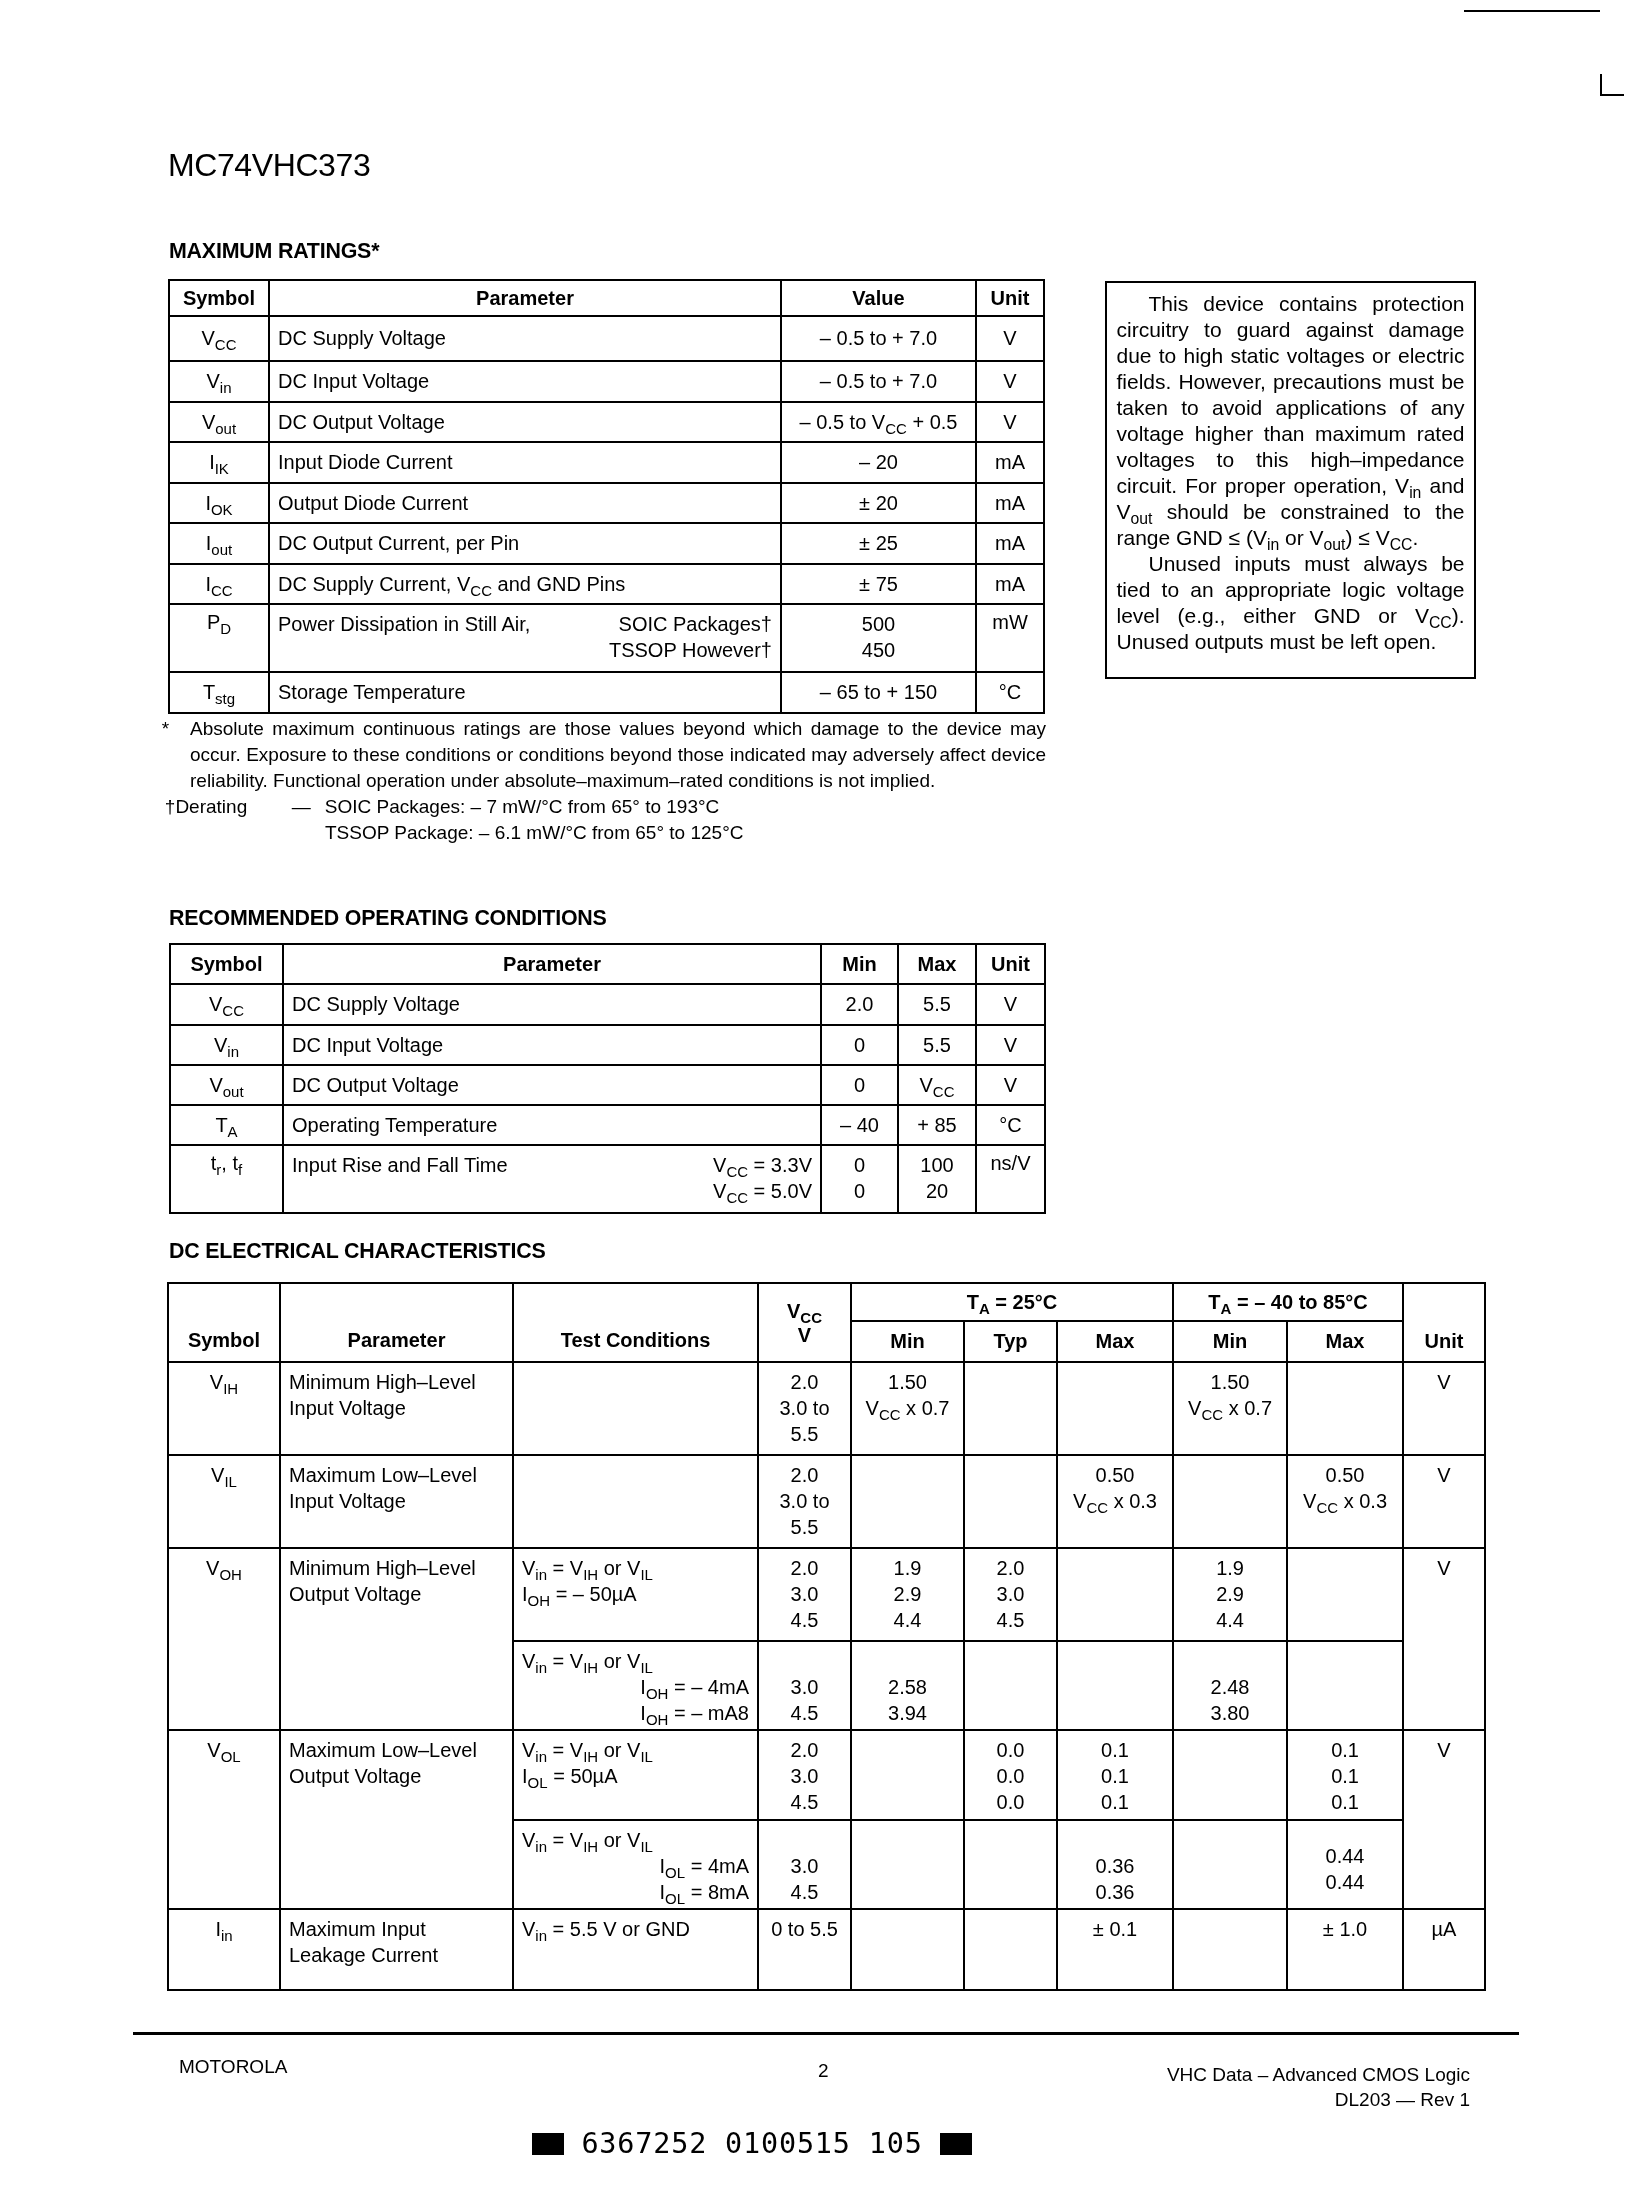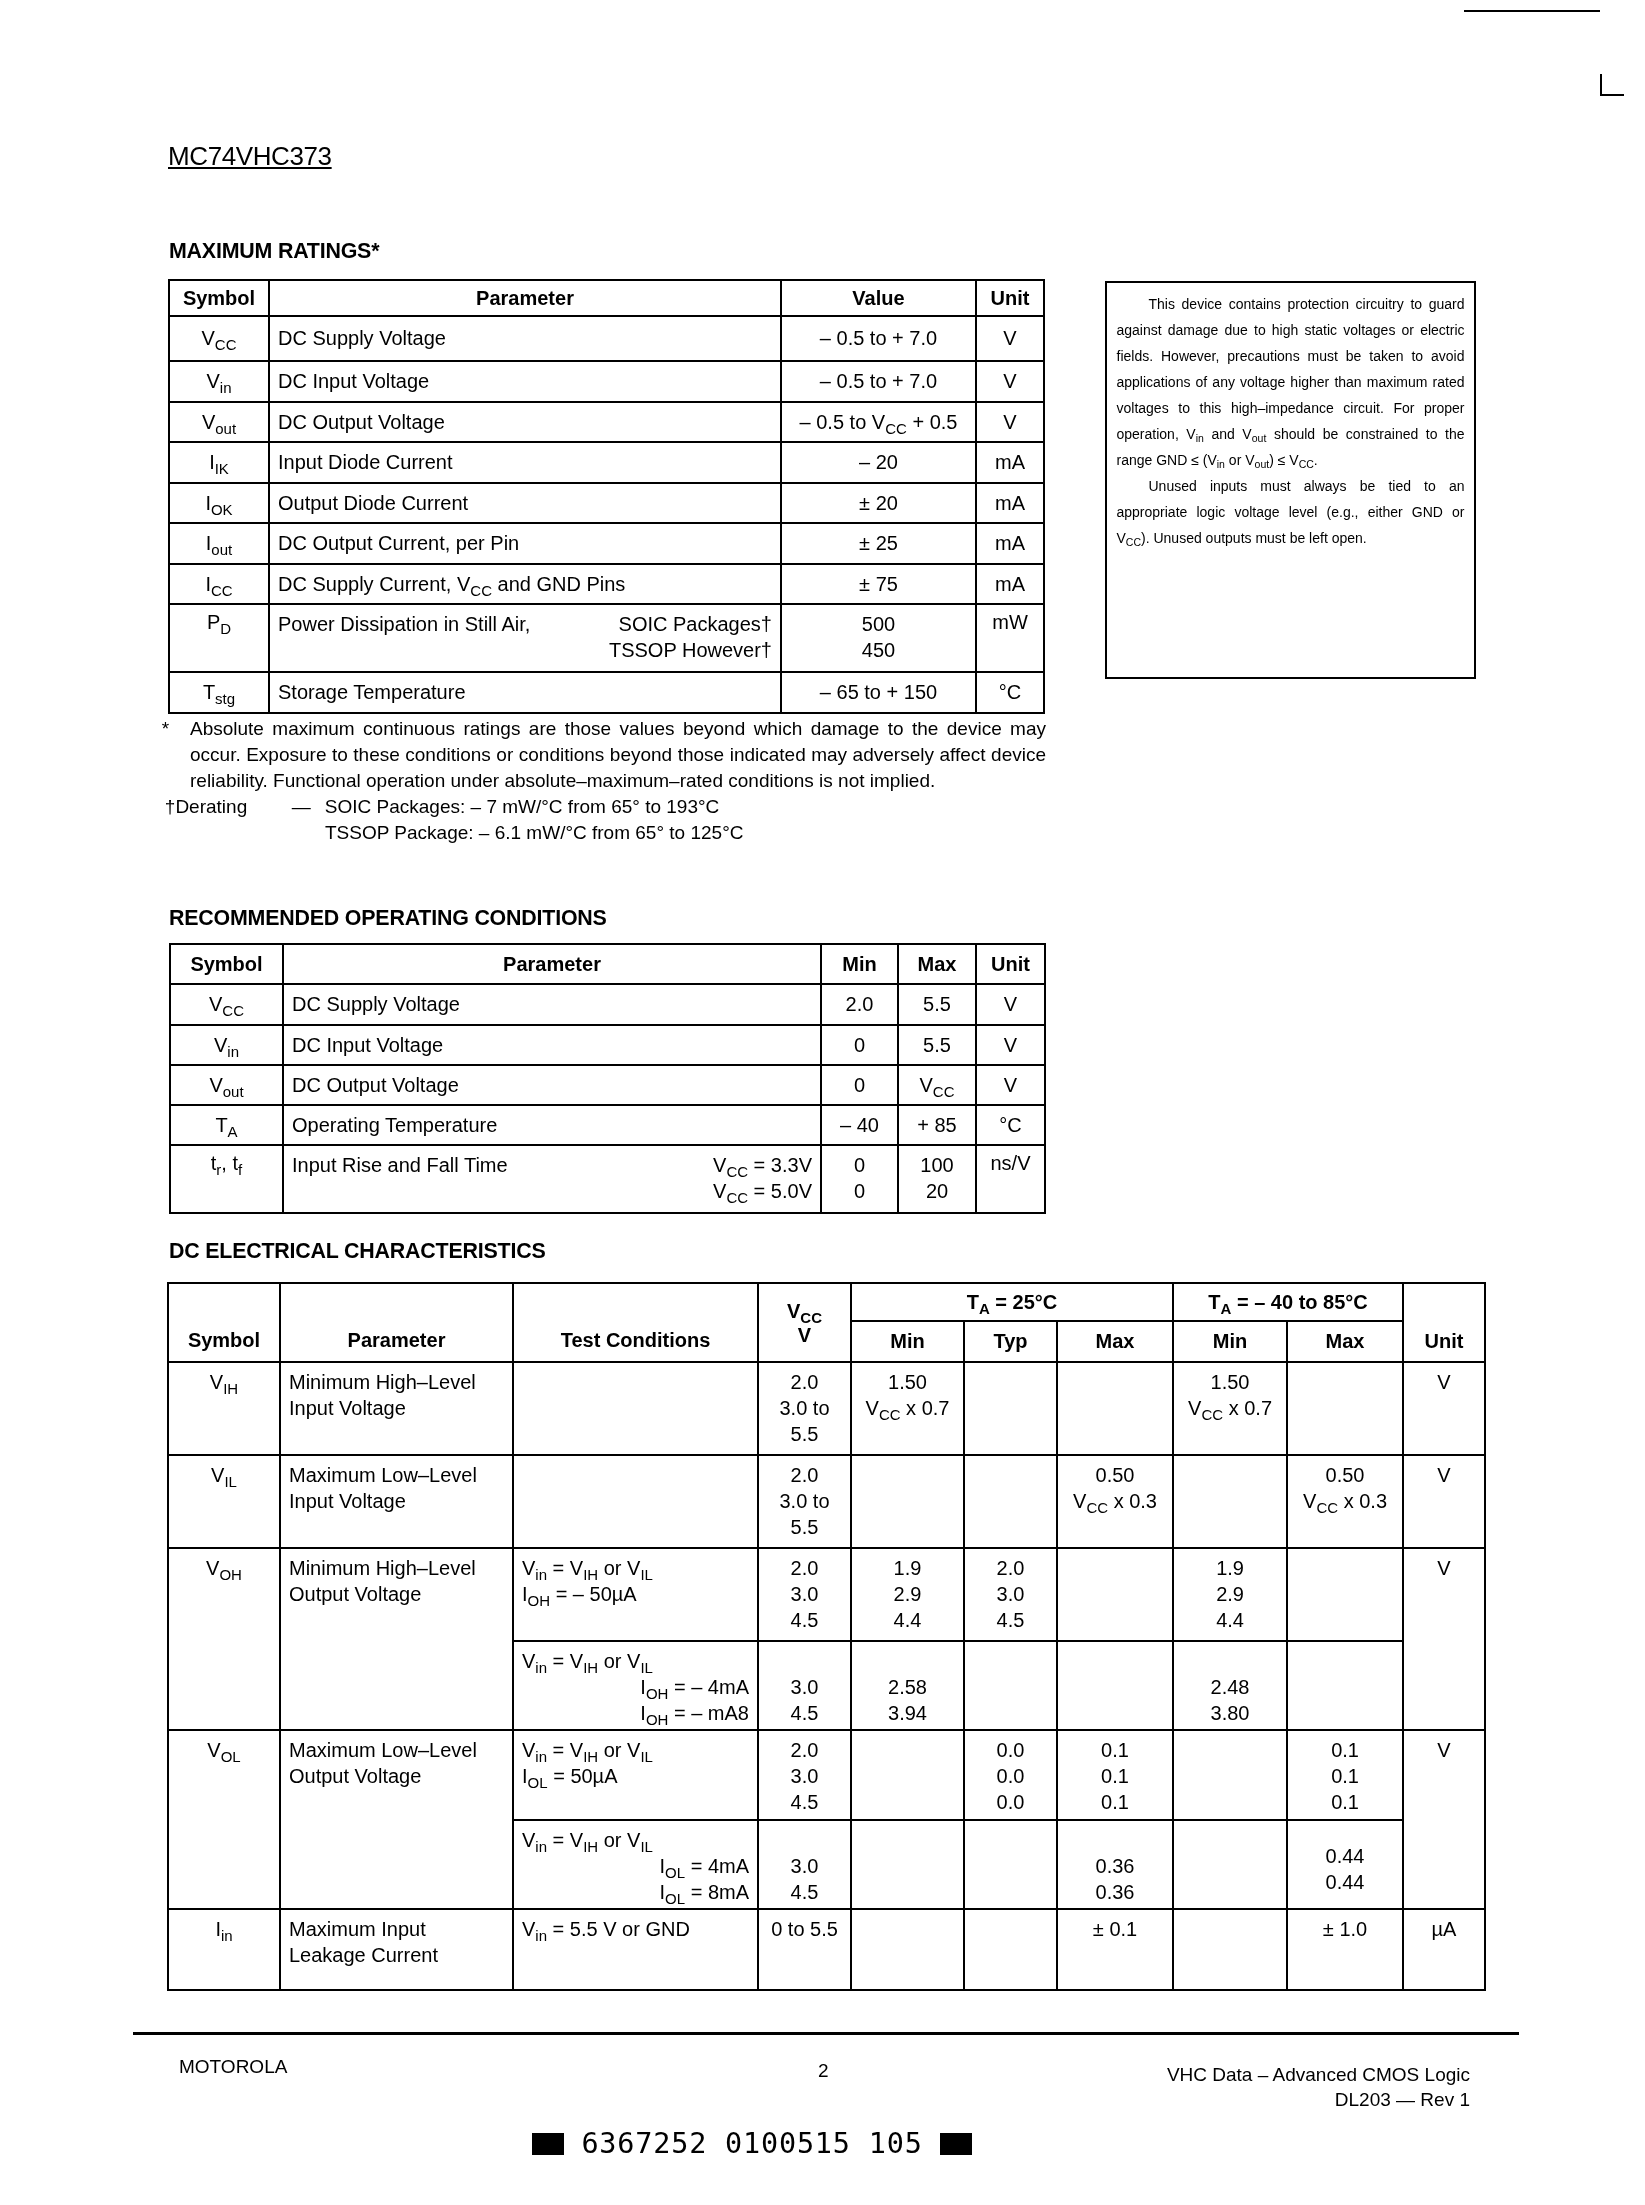--- a/index.html
+++ b/index.html
@@ -1,31 +1,31 @@
 <!DOCTYPE html>
 <html style="font-size:12.7px"><head>
 <meta charset="utf-8">
 <style>
   html,body{margin:0;padding:0;background:#fff;}
   body{width:1646px;height:2205px;position:relative;overflow:hidden;color:#000;
        font-family:"Liberation Sans",sans-serif;}
   .abs{position:absolute;}
   sub{font-size:0.75em;vertical-align:-0.3em;line-height:0;}
-  .title{left:168px;top:141px;font-size:26px;letter-spacing:-0.4px;text-decoration:underline;}
+  .title{left:168px;top:147px;font-size:32px;letter-spacing:-0.4px;}
   .h2{font-weight:bold;font-size:21.4px;letter-spacing:-0.2px;}
   table{border-collapse:collapse;position:absolute;table-layout:fixed;}
   td,th{border:2.4px solid #000;font-size:20px;padding:0 8px;vertical-align:middle;}
   th{font-weight:bold;}
   .c{text-align:center;}
   .r{text-align:right;}
   .top td{vertical-align:top;padding-top:6.3px;}
   .pd-line{display:flex;justify-content:space-between;}
   .ml{line-height:26px;}
   .sidebox{left:1105px;top:281px;width:348px;height:378px;border:2.4px solid #000;padding:8px 9.5px;
-           font-size:14px;line-height:26px;text-align:justify;}
+           font-size:21px;line-height:26px;text-align:justify;}
   .sidebox p{margin:0;text-indent:32px;}
   .foot{left:168px;top:716px;width:878px;font-size:19px;line-height:26px;}
   .foot .star{position:absolute;left:-6.3px;}
   .foot .fn{padding-left:22px;text-align:justify;}
   .derate{display:flex;}
   .derate .lbl{width:127px;margin-left:-3.2px;}
   .rule{left:133px;top:2032px;width:1386px;height:3.2px;background:#000;}
   .footer{font-size:19px;}
   .barcode{left:532px;top:2127px;font-family:"DejaVu Sans Mono",monospace;font-size:28.5px;letter-spacing:0.8px;display:flex;align-items:center;gap:17.4px;}
   .blk{display:inline-block;width:32px;height:22px;background:#000;}

